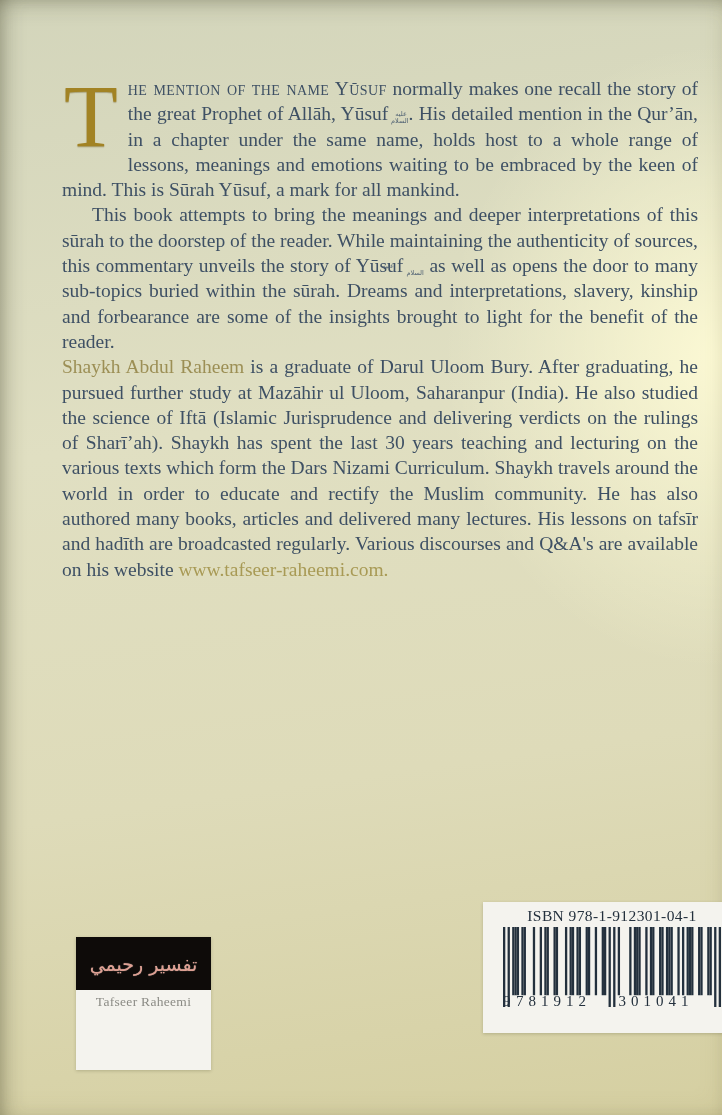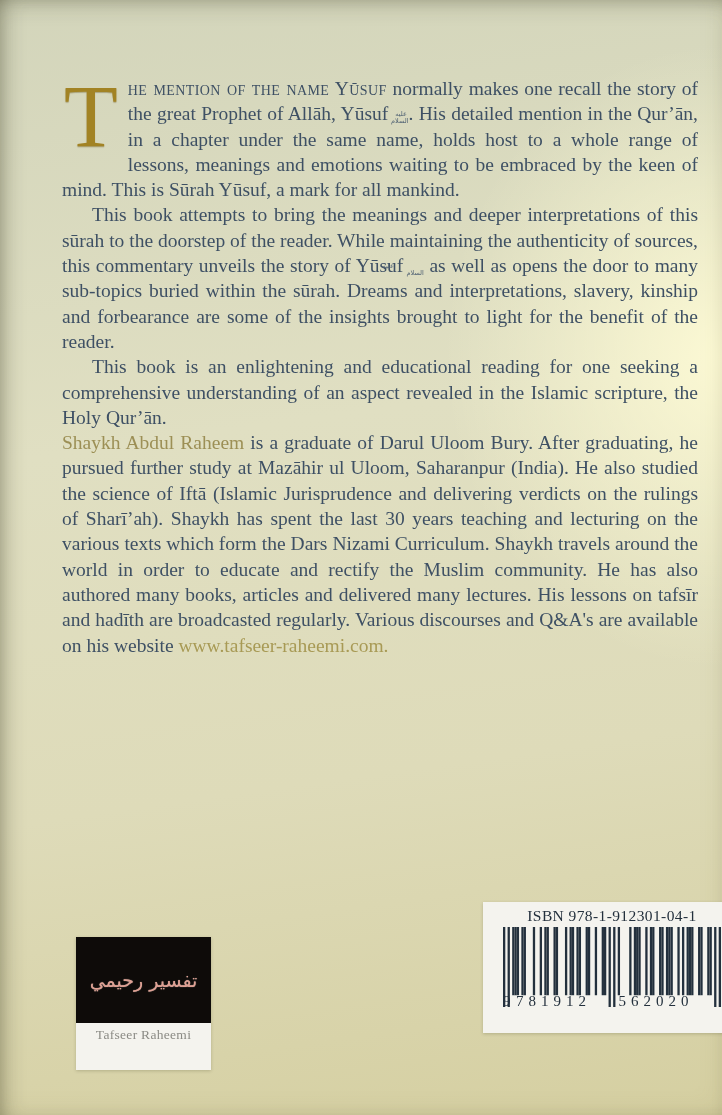--- a/index.html
+++ b/index.html
@@ -44,21 +44,21 @@
   .author-block{margin-top:26px;}
   .author-name{color:var(--author-gold,#9c8f55);}
   .website{color:var(--url-gold,#a89a55);}
   
   .logo-card{
     position:absolute;left:76px;top:937px;width:135px;height:133px;
     background:var(--label-white,#f3f2ec);
     box-shadow:0 1px 3px rgba(70,70,40,.25);
   }
   .logo-black{
-    height:86px;background:var(--logo-black,#0e0b09);
+    height:53px;background:var(--logo-black,#0e0b09);
     display:flex;align-items:center;justify-content:center;
   }
   .logo-arabic{
     font-family:"DejaVu Sans",sans-serif;
     color:var(--logo-arabic,#dfa093);
     font-size:19px;direction:rtl;
     text-shadow:0 0 1px rgba(255,230,220,.6);
   }
   .logo-latin{
     text-align:center;margin-top:4px;
@@ -88,21 +88,20 @@
   .bd-group{flex:1;letter-spacing:5px;}
 </style>
 </head>
 <body>
 
 <div class="cover">
 
   <div class="blurb">
     <p><span class="dropcap">T</span><span class="lead">he mention of the name Yūsuf</span><span> normally makes one recall the story of the great Prophet of Allāh, Yūsuf </span><span class="honorific">عليه السلام</span><span>. His detailed mention in the Qur’ān, in a chapter under the same name, holds host to a whole range of lessons, meanings and emotions waiting to be embraced by the keen of mind. This is Sūrah Yūsuf, a mark for all mankind.</span></p>
     <p class="p-indent"><span>This book attempts to bring the meanings and deeper interpretations of this sūrah to the doorstep of the reader. While maintaining the authenticity of sources, this commentary unveils the story of Yūsuf </span><span class="honorific">عليه السلام</span><span> as well as opens the door to many sub-topics buried within the sūrah. Dreams and interpretations, slavery, kinship and forbearance are some of the insights brought to light for the benefit of the reader.</span></p>
-    <p class="p-indent">This book is an enlightening and educational reading for one seeking a comprehensive understanding of an aspect revealed in the Islamic scripture, the Holy Qur’ān.</p>
 
     <p class="author-block"><span class="author-name">Shaykh Abdul Raheem</span><span> is a graduate of Darul Uloom Bury. After graduating, he pursued further study at Mazāhir ul Uloom, Saharanpur (India). He also studied the science of Iftā (Islamic Jurisprudence and delivering verdicts on the rulings of Sharī’ah). Shaykh has spent the last 30 years teaching and lecturing on the various texts which form the Dars Nizami Curriculum. Shaykh travels around the world in order to educate and rectify the Muslim community. He has also authored many books, articles and delivered many lectures. His lessons on tafsīr and hadīth are broadcasted regularly. Various discourses and Q&amp;A's are available on his website </span><span class="website">www.tafseer-raheemi.com.</span></p>
   </div>
 
   <div class="logo-card">
     <div class="logo-black">
       <span class="logo-arabic">تفسير رحيمي</span>
     </div>
     <div class="logo-latin">Tafseer Raheemi</div>
   </div>
@@ -156,17 +155,17 @@
           <rect x="85" y="0" width="1" height="29"></rect>
           <rect x="86" y="0" width="1" height="29"></rect>
           <rect x="89" y="0" width="1" height="29"></rect>
           <rect x="90" y="0" width="1" height="29"></rect>
           <rect x="92" y="0" width="1" height="34"></rect>
           <rect x="94" y="0" width="1" height="34"></rect>
         </svg></div>
     <div class="barcode-digits">
       <span class="bd-left">9</span>
       <span class="bd-group">781912</span>
-      <span class="bd-group">562020</span>
+      <span class="bd-group">301041</span>
     </div>
   </div>
 
 </div>
 
 </body></html>

